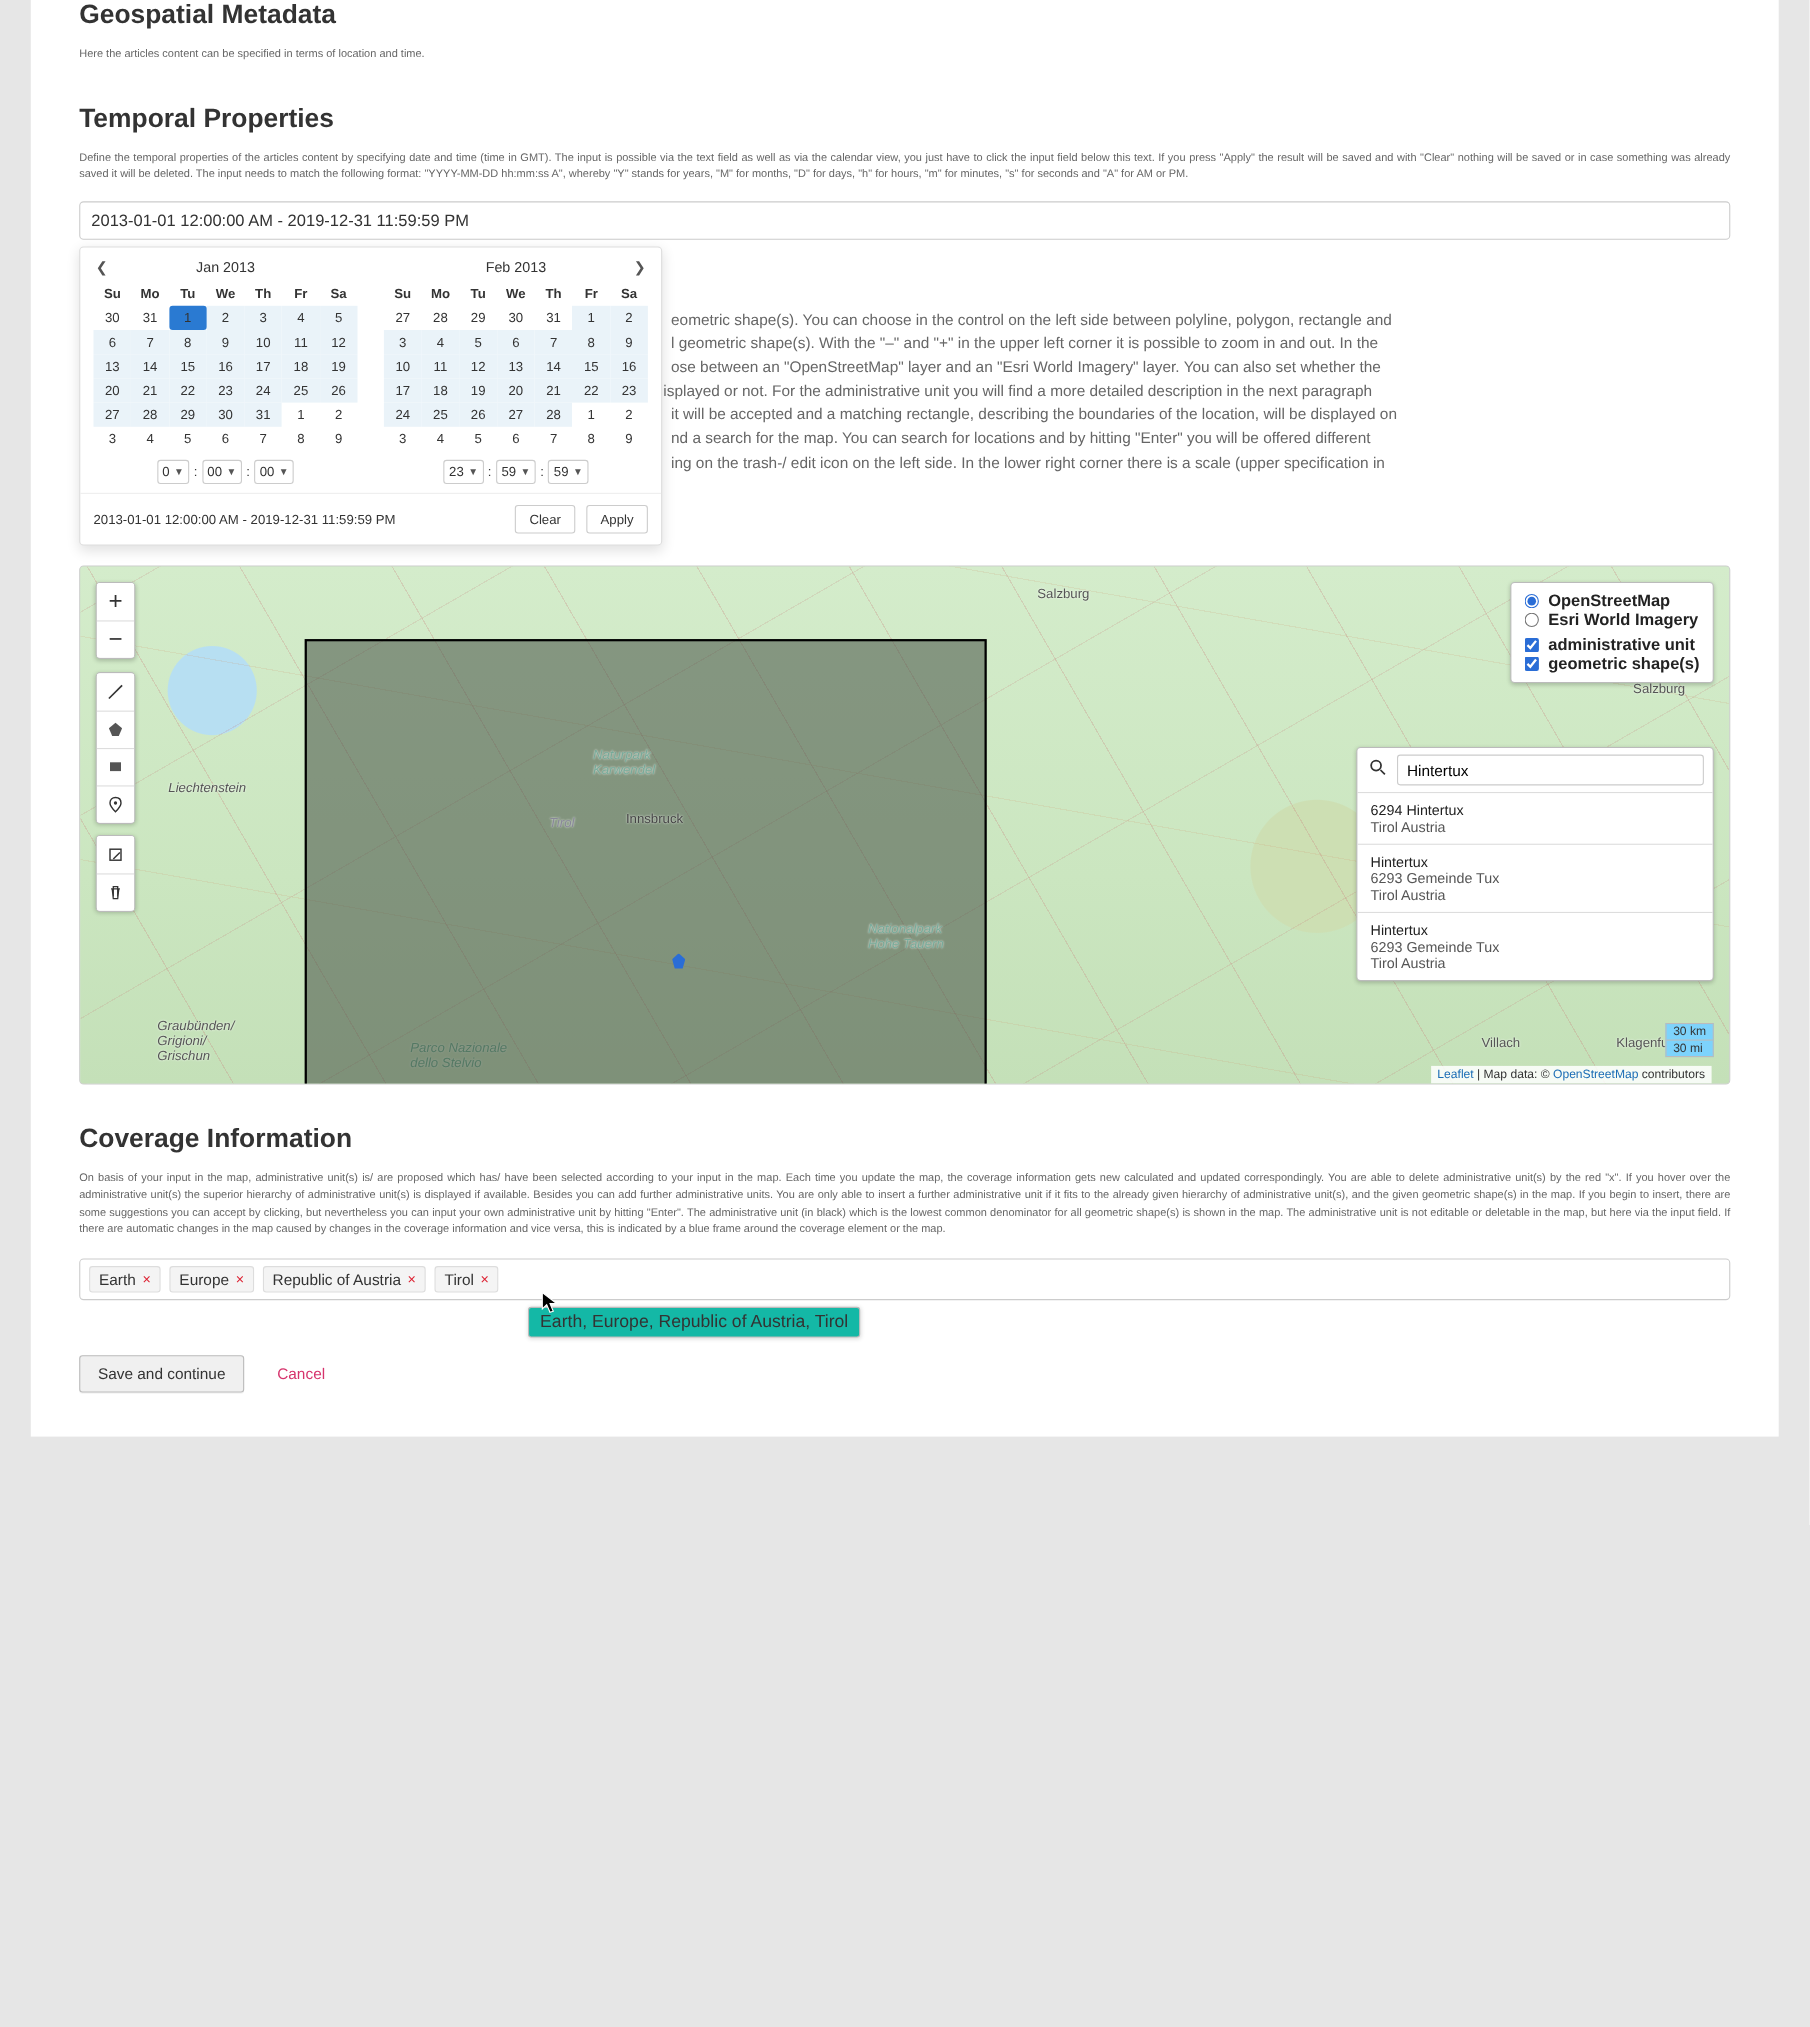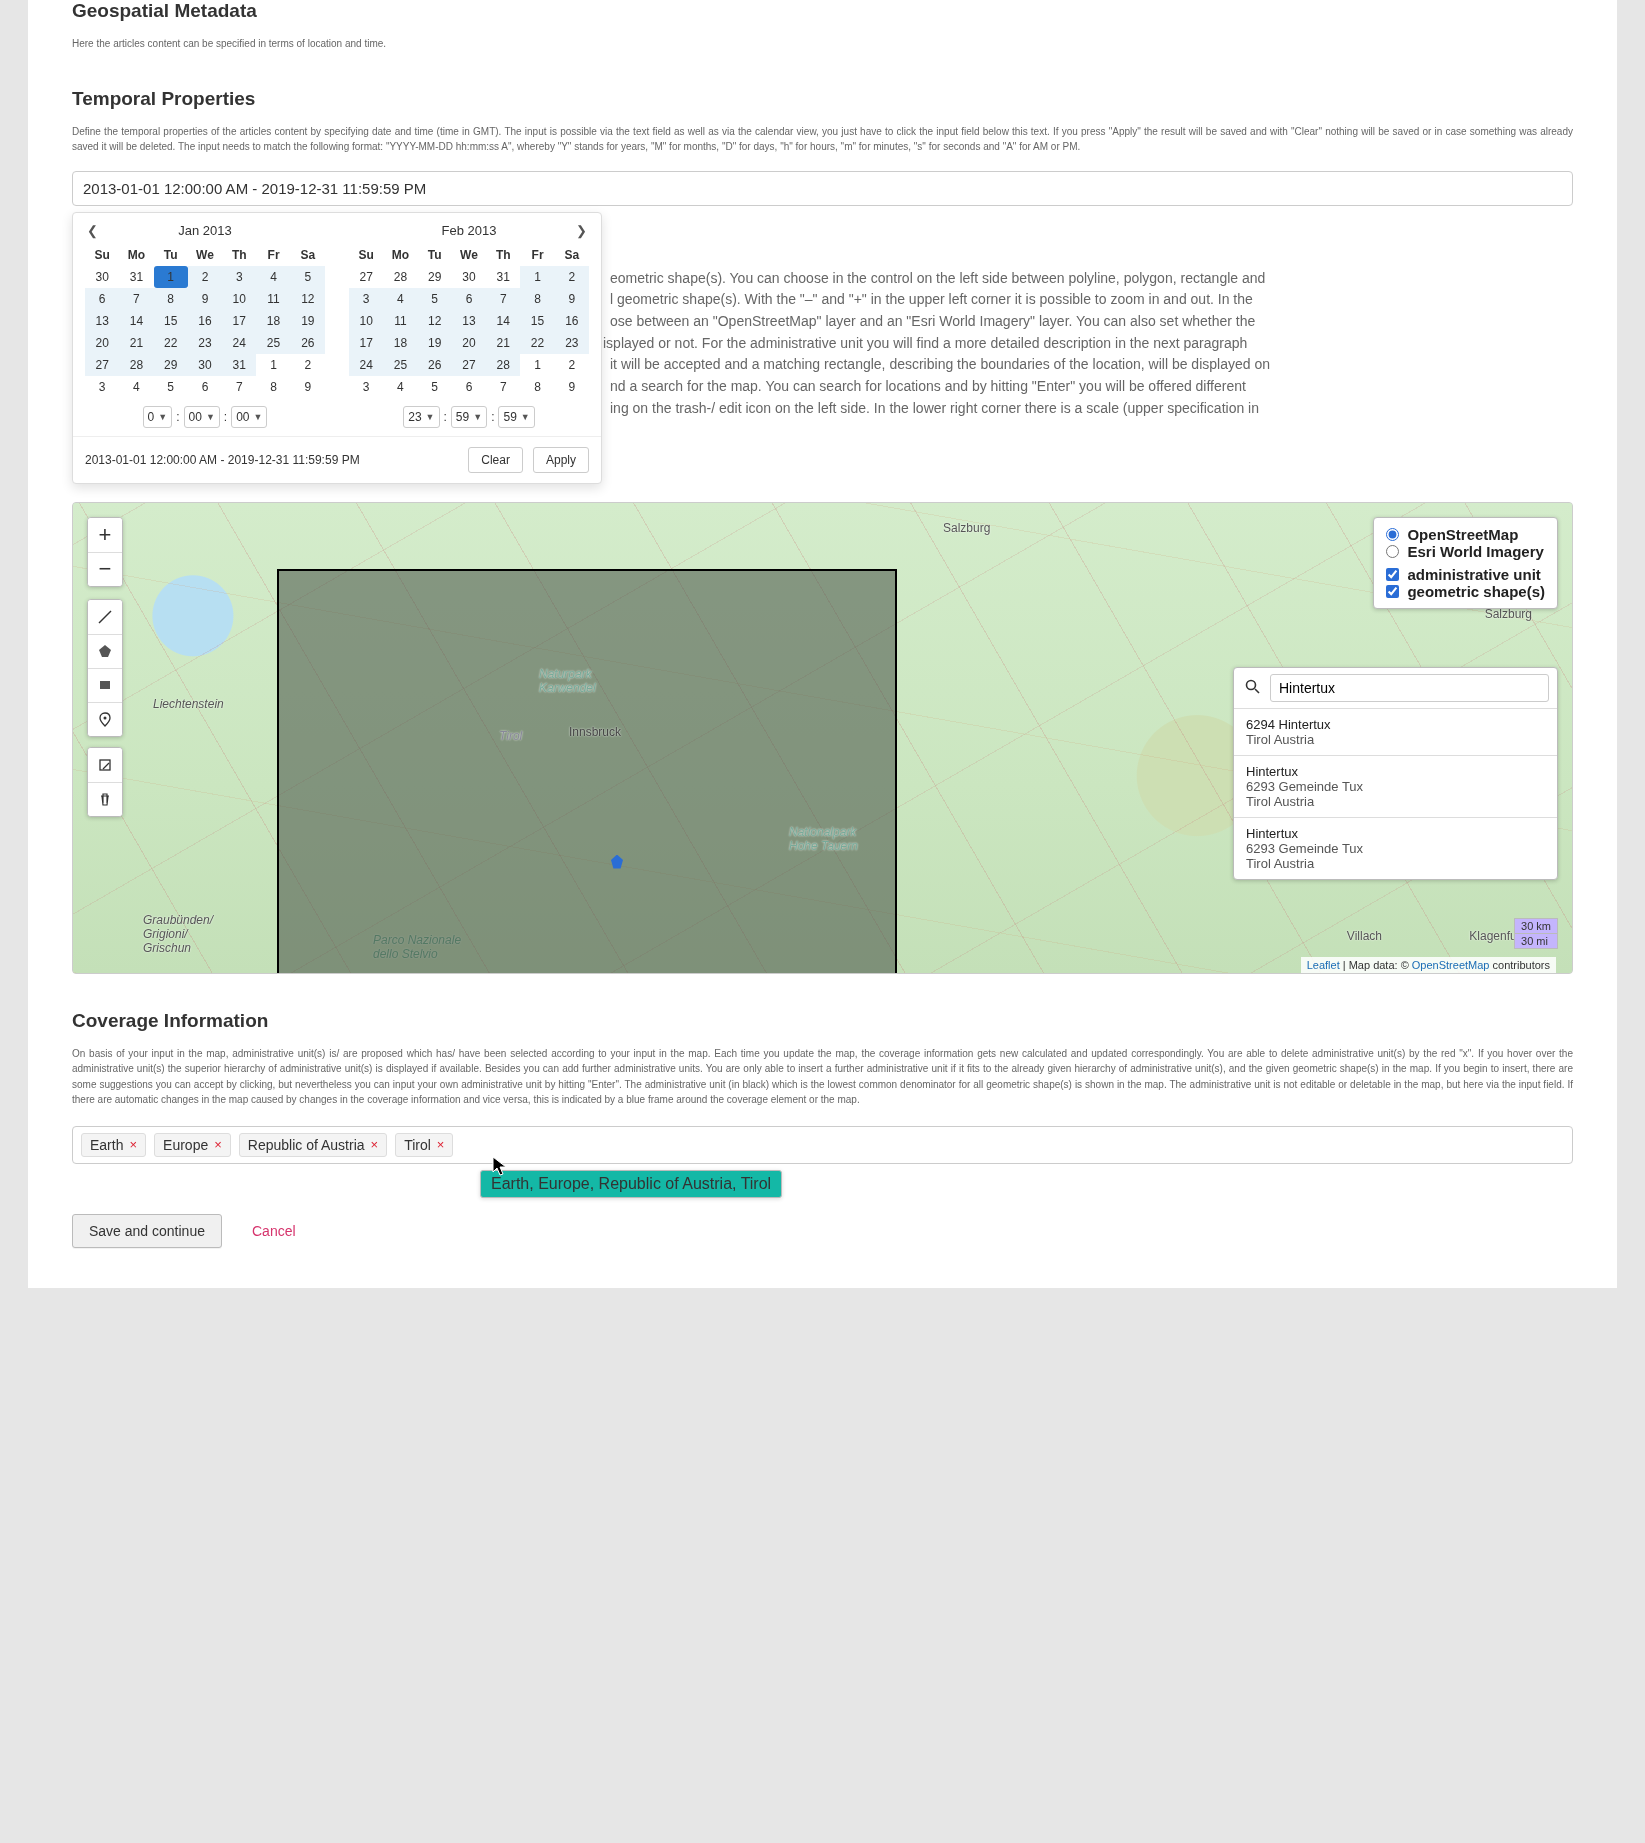--- a/index.html
+++ b/index.html
@@ -8,21 +8,21 @@
     background: #e6e6e6;
     color: #333;
     font-size: 14px;
   }
   .page {
     background: #fff;
     margin: 0 28px 28px 28px;
     padding: 0 44px 40px 44px;
   }
   h3 {
-    font-size: 19px;
+    font-size: 24px;
     font-weight: 700;
     color: #333;
     margin-top: 0;
     padding-top: 0;
   }
   h3.section-h { margin-top: 36px; }
   h3.first-h { margin-top: 0; padding-top: 0; }
   p.desc {
     color: #666;
     line-height: 1.55;
@@ -187,21 +187,21 @@
   .search-row .sicon { font-size: 16px; color: #333; width: 20px; text-align: center; }
   .search-row input {
     flex: 1; border: 1px solid #ccc; border-radius: 3px;
     padding: 5px 8px; font-size: 14px;
   }
   .result { padding: 8px 12px; border-top: 1px solid #ddd; cursor: pointer; }
   .result .rline1 { color: #222; }
   .result .rline2 { color: #555; }
   .scale-ctrl {
     position: absolute; right: 14px; bottom: 24px;
-    background: #c4b5fd; border: 1px solid #bbb;
+    background: #7dd3fc; border: 1px solid #bbb;
     font-size: 11px; color: #333;
   }
   .scale-ctrl div { padding: 1px 6px; border-top: 1px solid #bbb; }
   .scale-ctrl div:first-child { border-top: none; }
   .attr {
     position: absolute; right: 16px; bottom: 0; left: auto;
     background: rgba(255,255,255,0.85);
     font-size: 11px; color: #333;
     padding: 2px 6px;
   }

